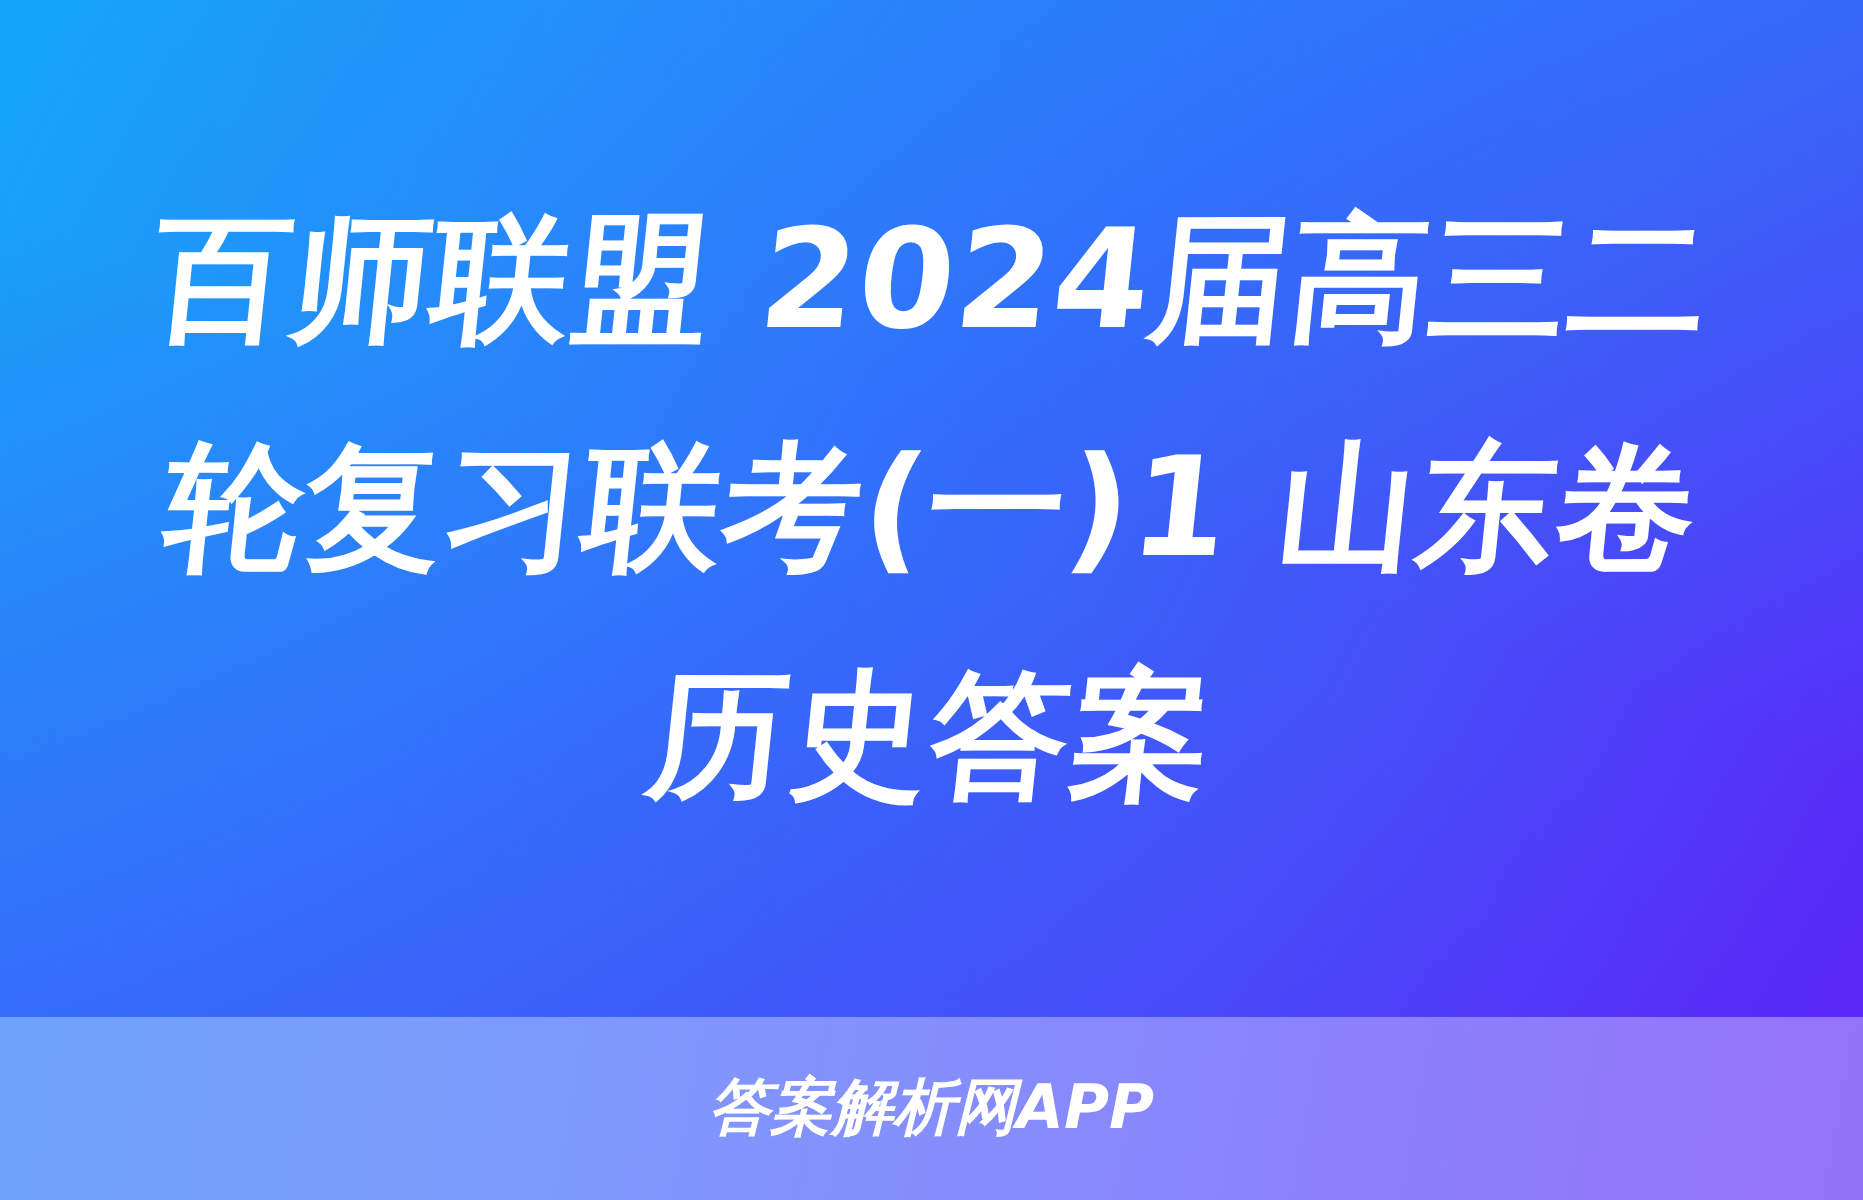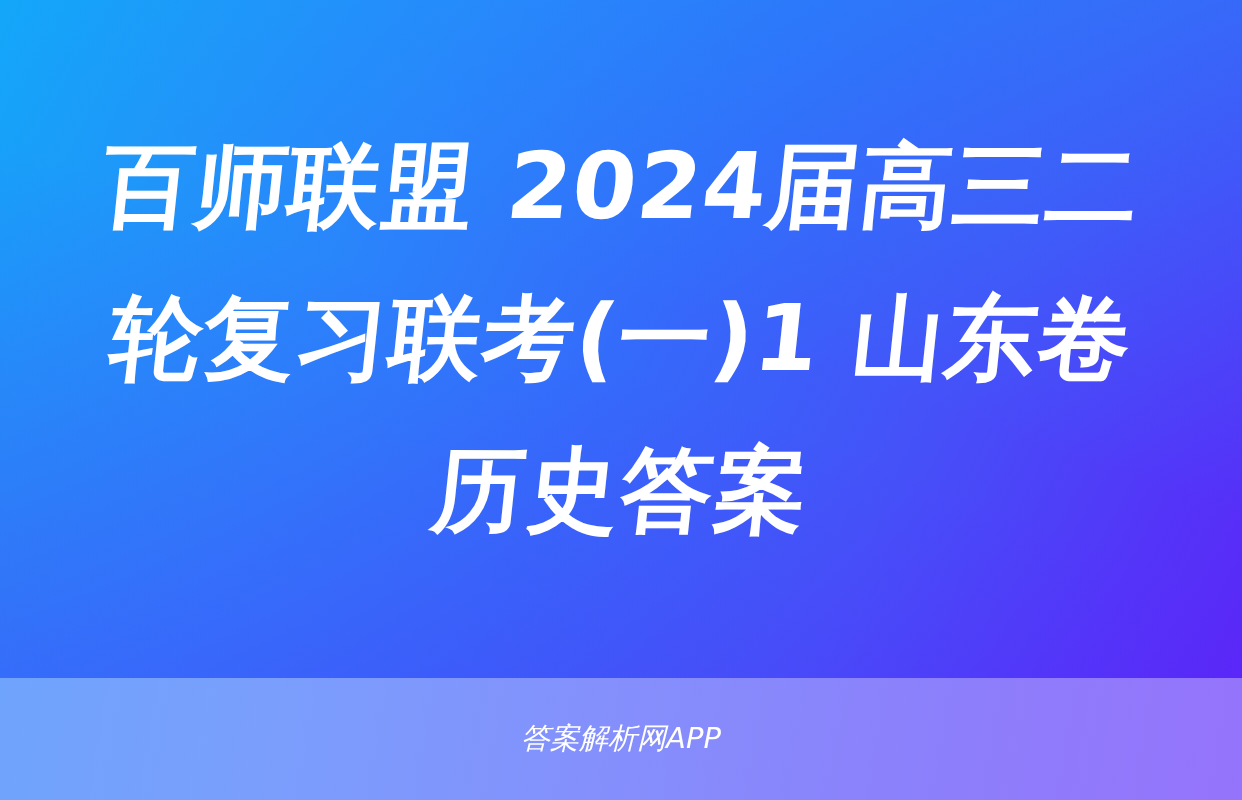--- a/index.html
+++ b/index.html
@@ -97,22 +97,22 @@
         #8c80fb 74%,
         #9573fb 100%);
     display: flex;
     align-items: center;
     justify-content: center;
   }
 
   .footer-text {
     color: #ffffff;
     font-family: "DejaVu Sans", "Liberation Sans", sans-serif;
-    font-size: 29px;
-    font-weight: 400;
+    font-size: 41px;
+    font-weight: 700;
     font-style: italic;
     letter-spacing: 0px;
     white-space: nowrap;
     line-height: 1;
     transform: translateY(-1px);
   }
 </style>
 </head>
 <body>
 

